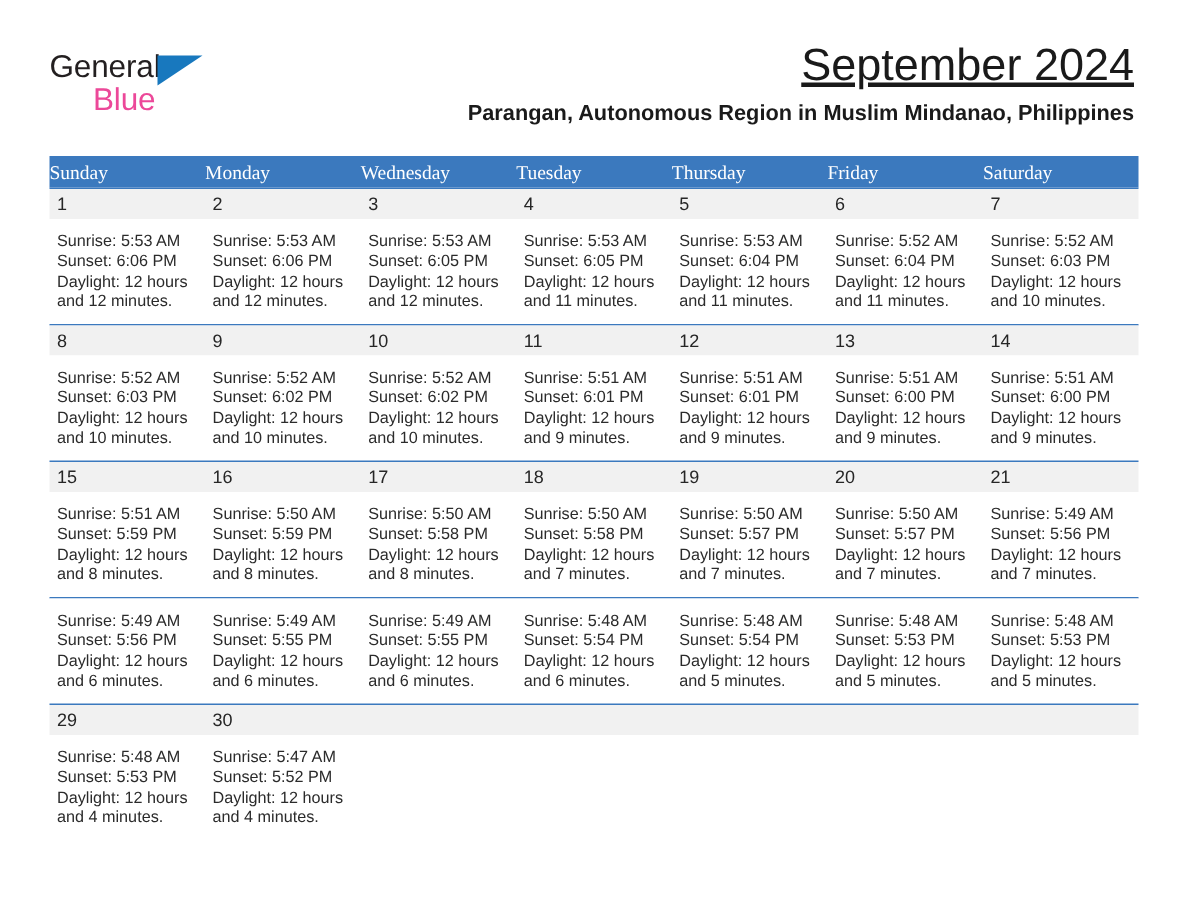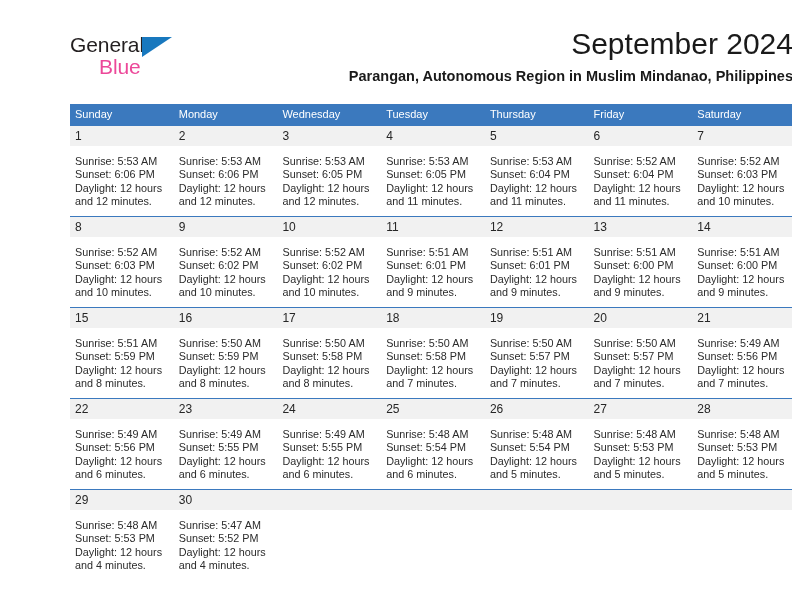--- a/index.html
+++ b/index.html
@@ -12,21 +12,20 @@
     background: #ffffff;
     font-family: "Liberation Sans", sans-serif;
     color: #000000;
     overflow: hidden;
   }
   .page {
     position: relative;
     width: 688px;
     height: 612px;
     box-sizing: border-box;
-    margin-left: 37px;
   }
 
   
   .header {
     position: absolute;
     left: 0;
     top: 0;
     width: 792px;
     height: 100px;
   }
@@ -73,20 +72,21 @@
     top: 27px;
     text-align: right;
     width: 600px;
   }
   .cal-title {
     font-size: 30px;
     font-weight: 400;
     color: #1a1a1a;
     line-height: 1.12;
     white-space: nowrap;
+    text-decoration: underline;
   }
   .cal-subtitle {
     margin-top: 7px;
     font-size: 14.5px;
     font-weight: 700;
     color: #1a1a1a;
     line-height: 1.15;
     white-space: nowrap;
   }
 
@@ -99,26 +99,26 @@
   }
   .weekday-row {
     display: flex;
     background: #3b79be;
     height: 21px;
   }
   .weekday {
     flex: 1 1 0;
     min-width: 0;
     color: #ffffff;
-    font-size: 11px;
+    font-size: 13px;
     line-height: 21px;
-    padding-left: 5px;
     box-sizing: border-box;
     white-space: nowrap;
     overflow: hidden;
+    font-family: Liberation Serif, serif;
   }
 
   .week {
     border-top: 1.3px solid #3b79be;
   }
   .week:first-of-type {
     border-top: none;
   }
   .week-numbers {
     display: flex;
@@ -345,29 +345,20 @@
           </div>
           <div class="daycell">
             <div class="detail-line">Sunrise: 5:49 AM</div>
             <div class="detail-line">Sunset: 5:56 PM</div>
             <div class="detail-line">Daylight: 12 hours</div>
             <div class="detail-line">and 7 minutes.</div>
           </div>
         </div>
       </div>
       <div class="week">
-        <div class="week-numbers">
-          <div class="daynum">22</div>
-          <div class="daynum">23</div>
-          <div class="daynum">24</div>
-          <div class="daynum">25</div>
-          <div class="daynum">26</div>
-          <div class="daynum">27</div>
-          <div class="daynum">28</div>
-        </div>
         <div class="week-details">
           <div class="daycell">
             <div class="detail-line">Sunrise: 5:49 AM</div>
             <div class="detail-line">Sunset: 5:56 PM</div>
             <div class="detail-line">Daylight: 12 hours</div>
             <div class="detail-line">and 6 minutes.</div>
           </div>
           <div class="daycell">
             <div class="detail-line">Sunrise: 5:49 AM</div>
             <div class="detail-line">Sunset: 5:55 PM</div>

